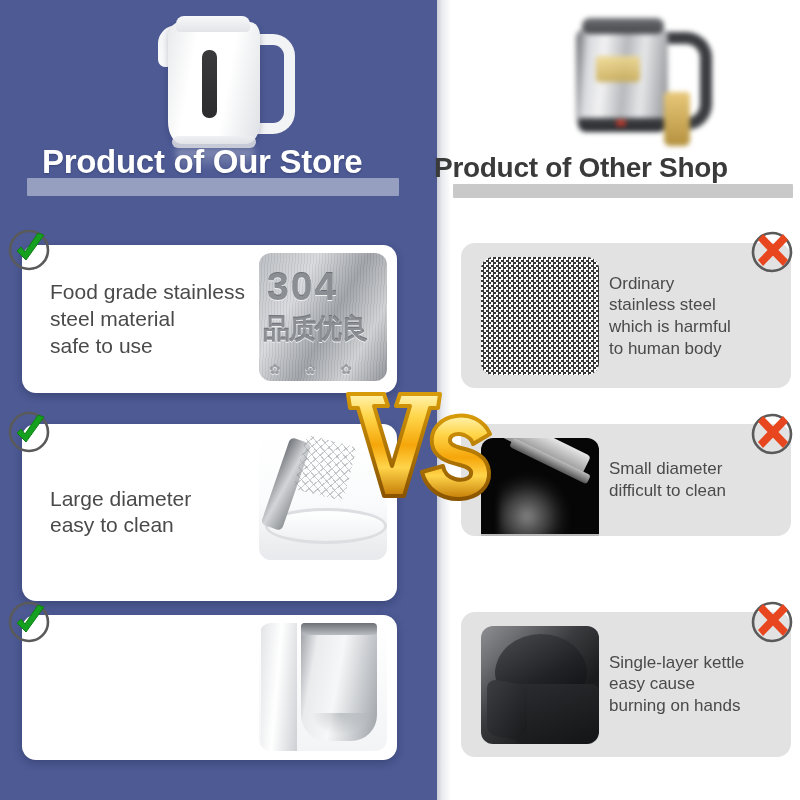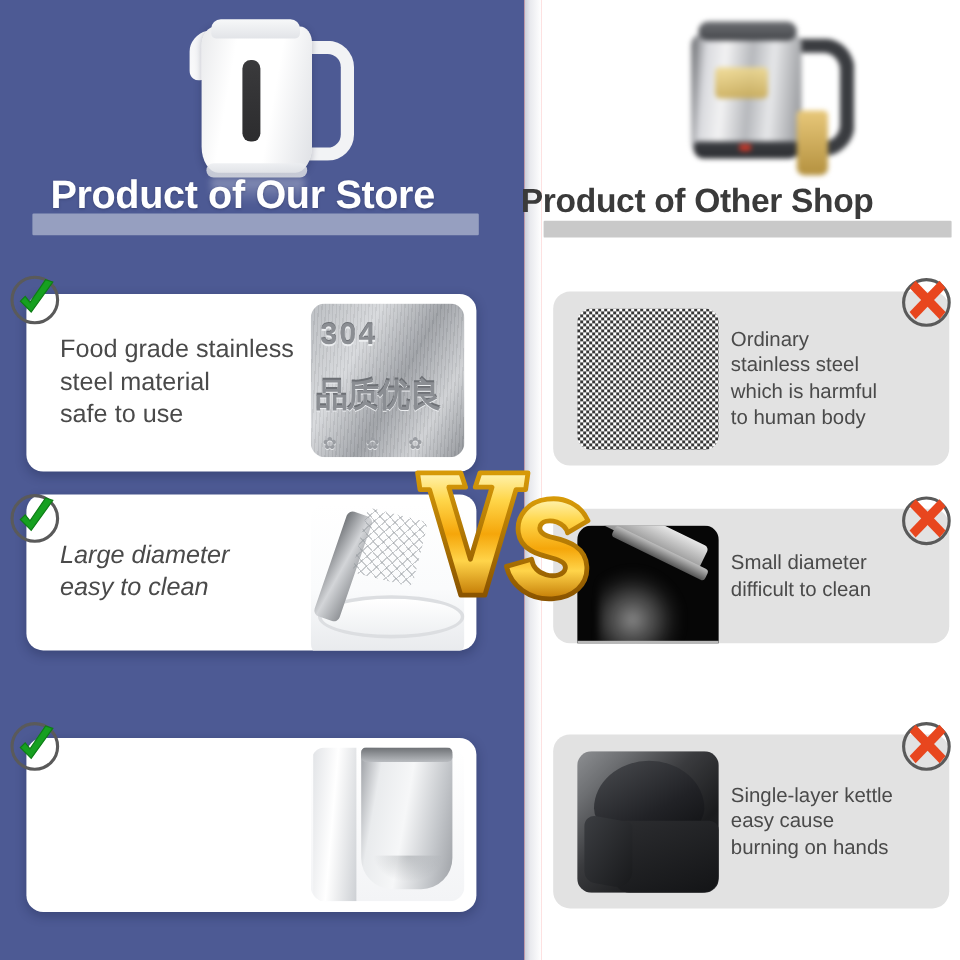--- a/index.html
+++ b/index.html
@@ -8,21 +8,21 @@
   }
   body {
     font-family: "Liberation Sans", sans-serif;
     -webkit-font-smoothing: antialiased;
   }
   #stage {
     position: relative;
     width: 800px;
     height: 800px;
     overflow: hidden;
-    background: #ef4444;
+    background: #d946ef;
   }
 
   
   .panel-left {
     position: absolute;
     left: 0; top: 0;
     width: 437px; height: 800px;
     background: #4d5a94;
   }
   .panel-left-edge {
@@ -204,21 +204,21 @@
     width: 375px;
     background: #ffffff;
     box-shadow: 0 3px 9px rgba(15,20,50,.28);
   }
   .card-right {
     left: 461px;
     width: 330px;
     background: #e2e2e2;
   }
   .card-r1 { top: 245px; height: 148px; }
-  .card-r2 { top: 412px; height: 130px; font-style: italic; }
+  .card-r2 { top: 424px; height: 177px; }
   .card-r3 { top: 615px; height: 145px; }
 
   .card-rr1 { top: 243px; height: 145px; }
   .card-rr2 { top: 424px; height: 112px; }
   .card-rr3 { top: 612px; height: 145px; }
 
   .card-text {
     position: absolute;
     color: #4a4a4a;
     line-height: 1.28;
@@ -256,21 +256,21 @@
   .tex-304 {
     width: 100%; height: 100%;
     background:
       repeating-linear-gradient(93deg, rgba(0,0,0,.05) 0 1px, rgba(255,255,255,.05) 1px 3px),
       linear-gradient(120deg,#b9bcc0 0%,#d7d9dc 30%,#9ea1a6 55%,#cfd1d4 78%,#8e9196 100%);
     position: relative;
   }
   .tex-304 .t-num {
     position: absolute;
     left: 8px; top: 12px;
-    font-size: 25px; font-weight: bold;
+    font-size: 39px; font-weight: bold;
     color: #8b8e93;
     text-shadow: 0 1px 0 #eceef0, 0 -1px 0 #6d7075;
     letter-spacing: 2px;
   }
   .tex-304 .t-cjk {
     position: absolute;
     left: 4px; top: 58px;
     font-size: 27px; font-weight: bold;
     color: #8b8e93;
     text-shadow: 0 1px 0 #eceef0, 0 -1px 0 #6d7075;

